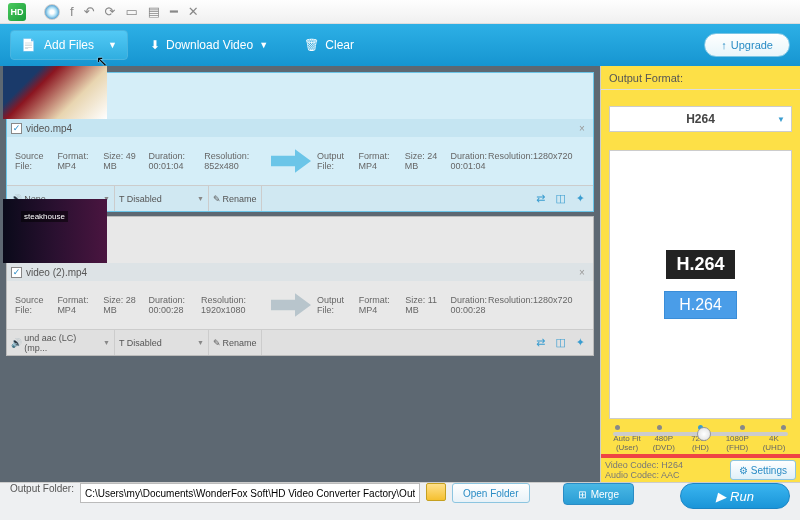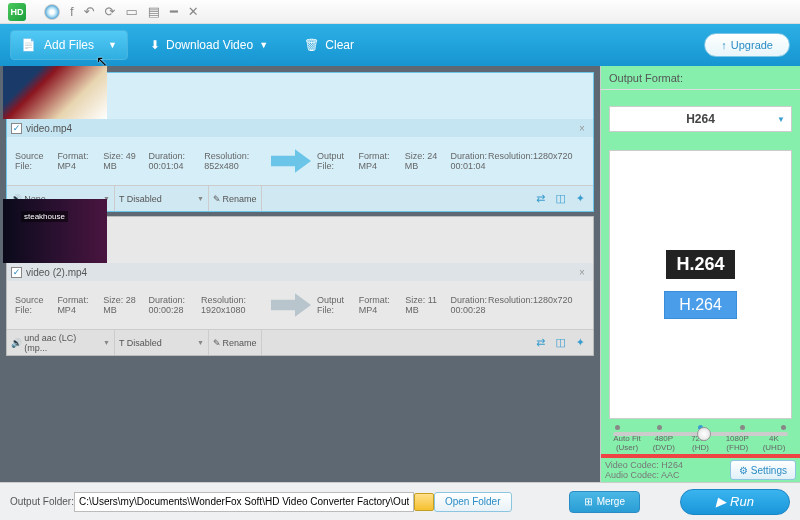--- a/index.html
+++ b/index.html
@@ -36,38 +36,38 @@
 .arrow{width:40px;height:26px;background:#b8c5cc;clip-path:polygon(0 30%,60% 30%,60% 5%,100% 50%,60% 95%,60% 70%,0 70%);margin:0 6px}
 .item.sel .arrow{background:#6bc5e8}
 .item-ftr{height:26px;background:#e0e0e0;display:flex;align-items:center;font-size:9px;color:#555;border-top:1px solid #ccc}
 .item.sel .item-ftr{background:#d0e8f2}
 .fsel{display:flex;align-items:center;padding:0 4px;border-right:1px solid #ccc;height:100%;cursor:pointer;gap:2px}
 .fsel.w1{width:108px}
 .fsel.w2{width:94px}
 .fsel .dd{margin-left:auto;font-size:7px;color:#888}
 .ftr-icons{margin-left:auto;display:flex;gap:10px;padding:0 8px}
 .ftr-icons span{color:#3a9dd0;cursor:pointer;font-size:11px}
-.right{width:200px;background:#86efac;display:flex;flex-direction:column;border-left:1px solid #ccc}
+.right{width:200px;background:#fde047;display:flex;flex-direction:column;border-left:1px solid #ccc}
 .rhdr{height:24px;display:flex;align-items:center;padding:0 8px;font-size:11px;color:#555;border-bottom:1px solid #ddd}
 .fmt-sel{height:26px;margin:16px 8px;background:#fff;border:1px solid #ccc;display:flex;align-items:center;justify-content:center;font-size:12px;font-weight:bold;color:#444;position:relative;cursor:pointer}
 .fmt-sel .dd{position:absolute;right:6px;color:#3a9dd0;font-size:8px}
 .preview{flex:1;margin:2px 8px;background:#fff;border:1px solid #ccc;display:flex;flex-direction:column;align-items:center;justify-content:center;gap:12px}
 .h264-dark{background:#222;color:#fff;font-size:18px;font-weight:bold;padding:4px 10px}
 .h264-blue{background:#4a9de8;color:#fff;font-size:16px;padding:4px 14px;border:1px solid #3a8dd8}
 .slider{margin:6px 8px 2px;height:14px;position:relative}
 .slider-track{height:4px;background:#ccc;border-radius:2px;position:absolute;top:5px;left:4px;right:4px}
 .slider-thumb{width:14px;height:14px;background:radial-gradient(#fff,#ddd);border:1px solid #999;border-radius:50%;position:absolute;left:48%;top:0;cursor:pointer}
 .res-labels{display:flex;justify-content:space-between;padding:0 4px;font-size:8px;color:#666;text-align:center;margin:2px 6px}
 .res-labels div{width:32px}
 .res-dots{display:flex;justify-content:space-between;padding:0 14px;margin-top:-18px;margin-bottom:2px}
 .res-dots span{width:5px;height:5px;background:#888;border-radius:50%}
 .res-dots span.on{background:#3a9dd0}
 .codec{font-size:9px;color:#777;padding:2px 4px;border-top:4px solid #ef4444;display:flex;}
 .settings-btn{margin-left:auto;background:linear-gradient(#fff,#e0f0f8);border:1px solid #8cc5e0;border-radius:3px;padding:2px 8px;color:#2a8cc5;cursor:pointer;display:flex;align-items:center;gap:3px;font-size:10px}
-.bottom{height:38px;background:#eef0f2;border-top:1px solid #ccc;display:flex;align-items:center;padding:0 10px;font-size:10px;color:#555}
+.bottom{height:38px;background:#eef0f2;border-top:1px solid #ccc;display:flex;padding:0 10px;gap:6px;font-size:10px;color:#555}
 .path-input{flex:0 0 340px;height:20px;border:1px solid #bbb;background:#fff;padding:0 4px;font-size:10px}
 .folder-ico{width:20px;height:18px;background:linear-gradient(#ffe08a,#f5c030);border:1px solid #c5a020;border-radius:2px;cursor:pointer}
 .open-folder{height:20px;padding:0 10px;background:linear-gradient(#fff,#e8f2f8);border:1px solid #8cc5e0;border-radius:3px;color:#2a8cc5;cursor:pointer;font-size:10px}
 .merge{height:22px;padding:0 14px;background:linear-gradient(#4ab8e5,#2a9dd5);border:1px solid #2a8cc5;border-radius:4px;color:#fff;cursor:pointer;font-size:10px;margin-left:auto;margin-right:40px;display:flex;align-items:center;gap:4px}
 .run{width:110px;height:26px;background:linear-gradient(#3ab5f0,#1a95d8);border:1px solid #1a85c5;border-radius:13px;color:#fff;font-size:13px;font-style:italic;cursor:pointer;display:flex;align-items:center;justify-content:center;gap:4px}
 </style>
 </head>
 <body>
 
 <div class="titlebar">

